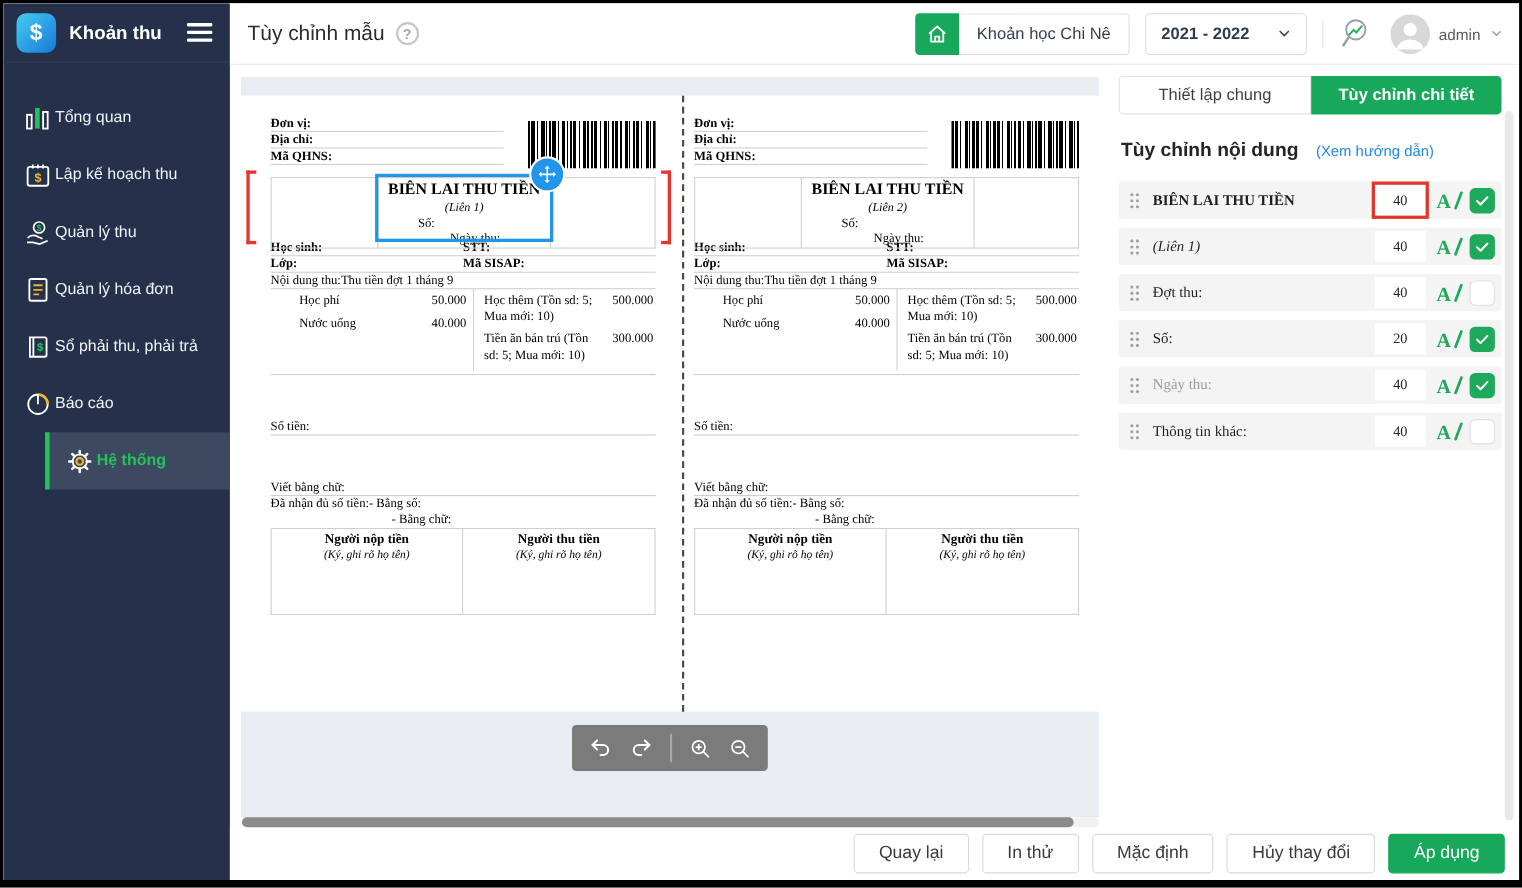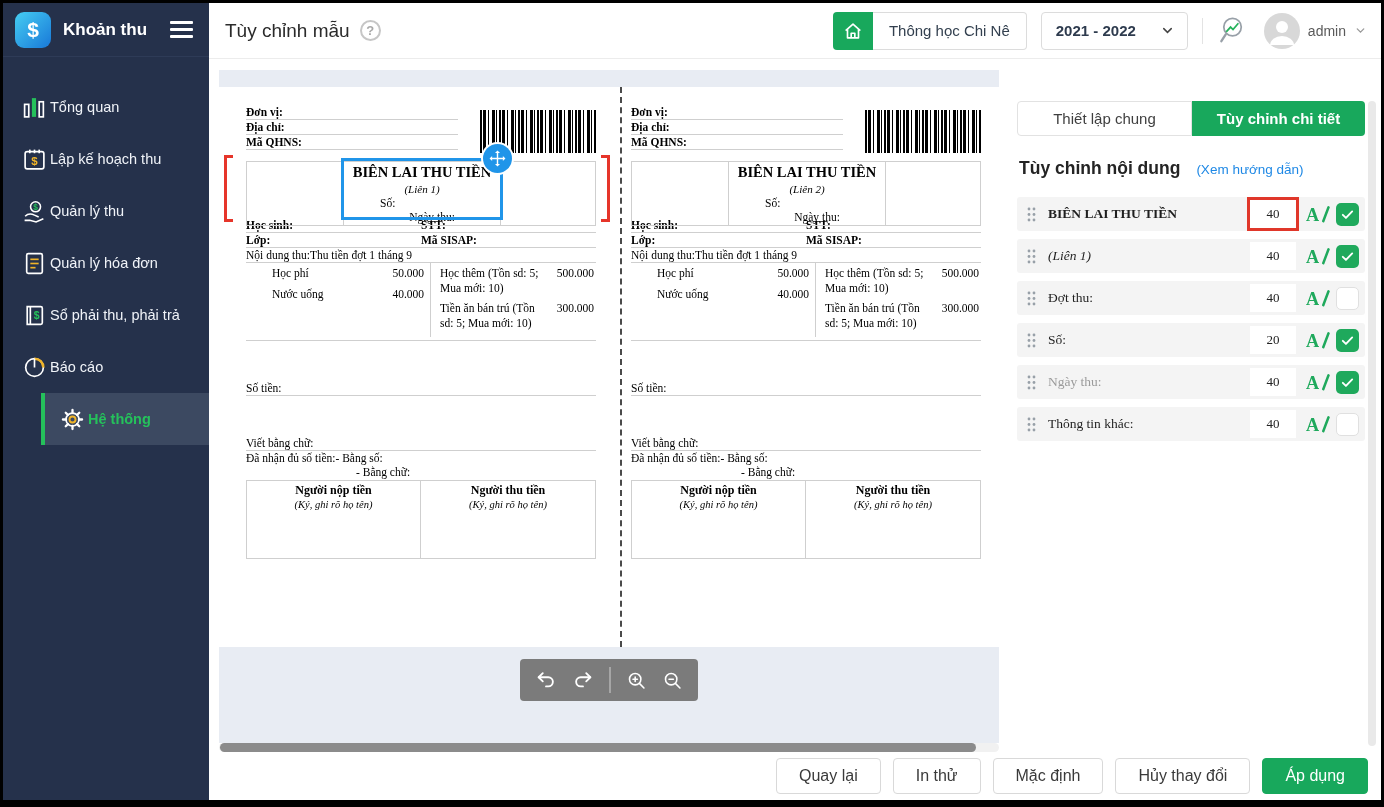--- a/index.html
+++ b/index.html
@@ -82,21 +82,21 @@
   .sel-bk.r { right:-14px; border-right:3px solid #e6352a; border-top:3px solid #e6352a; border-bottom:3px solid #e6352a; }
 
   .cv-toolbar { position:absolute; left:50%; transform:translateX(-50%); bottom:42px; width:178px; height:42px; background:#7b7b7b; border-radius:4px; display:flex; align-items:center; justify-content:space-evenly; }
   .tb-btn { background:none; border:none; cursor:pointer; display:flex; align-items:center; }
   .tb-div { width:2px; height:26px; background:#a6a6a6; }
   .h-scroll { height:9px; background:#f1f1f1; border-radius:5px; position:relative; }
   .h-thumb { position:absolute; left:1px; top:0; height:9px; width:756px; background:#8b8b8b; border-radius:5px; cursor:pointer; }
 
   
   .panel { flex:1; background:#fff; padding:10px 16px 0 8px; position:relative; }
-  .tabs { display:flex;margin-top:32px; }
+  .tabs { display:flex; }
   .tab { flex:1; height:35px; display:flex; align-items:center; justify-content:center; font-size:15px; cursor:pointer; }
   .tab.inactive { border:1px solid #e2e2e2; border-radius:4px 0 0 4px; color:#3f3f3f; background:#fff; }
   .tab.active { background:#18a85c; color:#fff; font-weight:bold; border-radius:0 4px 4px 0; }
   .panel-head { margin:22px 0 18px 2px; display:flex; align-items:baseline; gap:16px; }
   .panel-title { font-size:17.5px; font-weight:bold; color:#242424; }
   .guide-link { font-size:13.5px; color:#1e88e5; text-decoration:none; cursor:pointer; }
   .p-row { height:34px; background:#f4f4f4; border-radius:3px; margin-bottom:8px; display:flex; align-items:center; padding:0 6px 0 10px; }
   .p-handle { margin-right:12px; display:flex; cursor:grab; }
   .p-label { flex:1; font-family:"Liberation Serif","DejaVu Serif",serif; font-size:13.5px; color:#1f1f1f; }
   .p-label.bold { font-weight:bold; }
@@ -217,21 +217,21 @@
       <span class="help">?</span>
       <div class="hdr-right">
         <div class="school">
           <span class="school-ic">
             <svg viewBox="0 0 24 24" width="22" height="22" fill="none" stroke="#fff" stroke-width="1.8" stroke-linejoin="round">
                 <path d="M4 11.5L12 4.5l8 7"></path>
                 <path d="M6 10v9.5h12V10"></path>
                 <path d="M10 19.5v-5h4v5"></path>
               </svg>
           </span>
-          <span class="school-name">Thông học Chi Nê</span>
+          <span class="school-name">Khoản học Chi Nê</span>
         </div>
         <div class="year">
           <span>2021 - 2022</span>
           <svg viewBox="0 0 24 24" width="15" height="15" fill="none" stroke="#444" stroke-width="2.4" stroke-linecap="round">
               <path d="M6 9l6 6 6-6"></path>
             </svg>
         </div>
         <div class="v-div"></div>
         <span style="display:flex;cursor:pointer;">
           <svg viewBox="0 0 34 34" width="33" height="33" fill="none">

